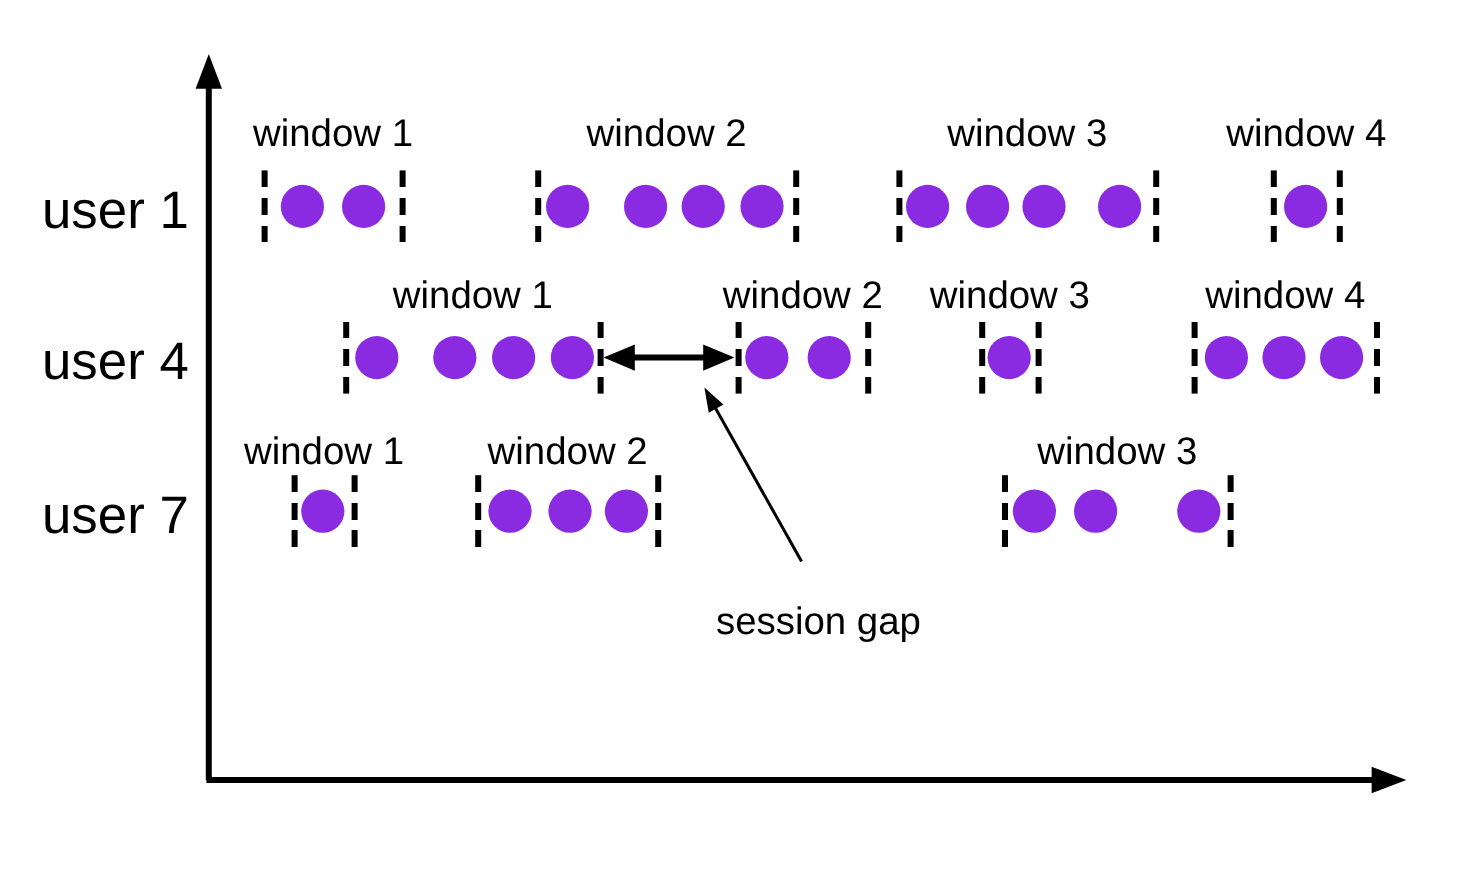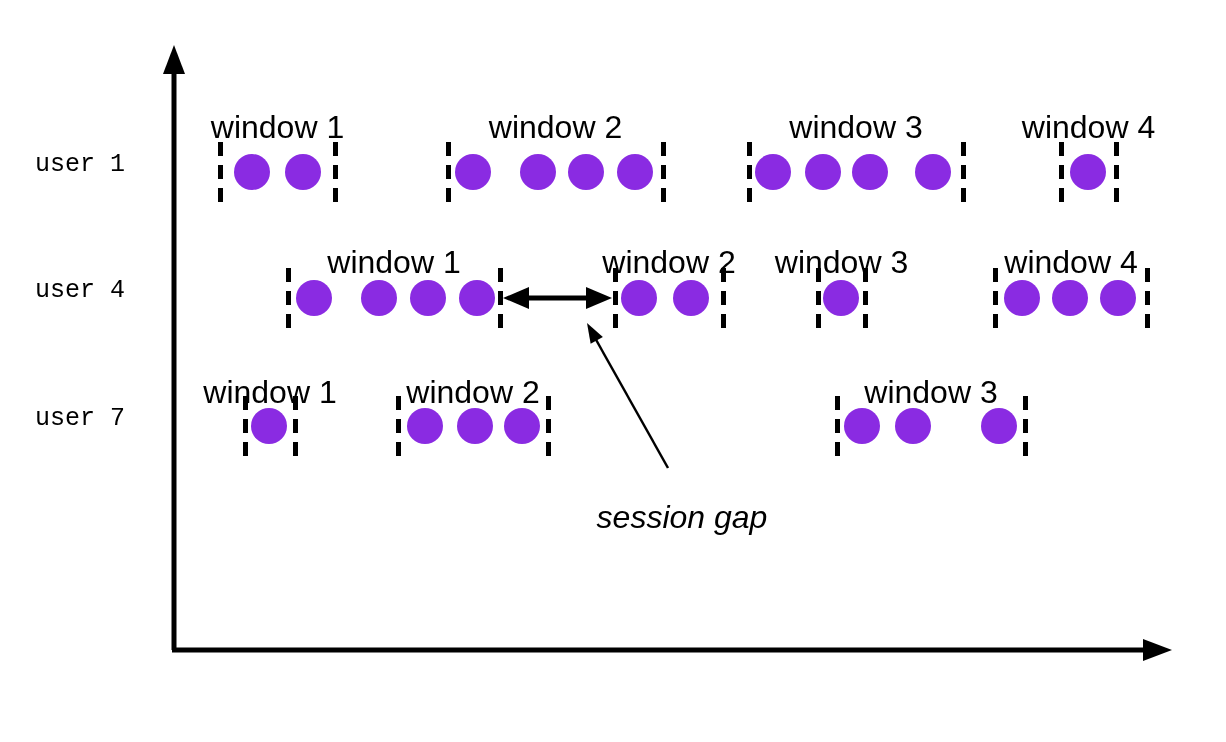--- a/index.html
+++ b/index.html
@@ -13,33 +13,31 @@
     overflow: hidden;
   }
   .layer-svg {
     position: absolute;
     left: 0; top: 0;
     width: 1226px; height: 742px;
     pointer-events: none;
   }
   .row-label {
     position: absolute;
-    font-size: 25px;
+    font-size: 44px;
     line-height: 1.2;
     white-space: nowrap;
-    font-family: Liberation Mono, monospace;
   }
   .window-label {
     position: absolute;
     font-size: 32px;
     line-height: 1;
     width: 220px;
     text-align: center;
     white-space: nowrap;
-    margin-top: 16px;
   }
   .dash {
     position: absolute;
     width: 5px;
     height: 60px;
     background-image: repeating-linear-gradient(to bottom, #000 0 14px, transparent 14px 23px);
   }
   .dot {
     position: absolute;
     width: 36px;
@@ -53,21 +51,20 @@
     text-align: center;
     white-space: nowrap;
   }
   .gap-label {
     position: absolute;
     font-size: 32px;
     line-height: 1;
     width: 300px;
     text-align: center;
     white-space: nowrap;
-    font-style: italic;
   }
 </style>
 </head>
 <body>
 
 <div class="canvas" style="background: rgb(255, 255, 255);">
   <svg class="layer-svg" viewBox="0 0 1226 742" xmlns="http://www.w3.org/2000/svg">
       <line x1="174" y1="69" x2="174" y2="650" stroke="#000000" stroke-width="5"></line>
       <polygon points="174,45 185,74 163,74" fill="#000000"></polygon>
       <line x1="172" y1="650" x2="1148" y2="650" stroke="#000000" stroke-width="5"></line>

